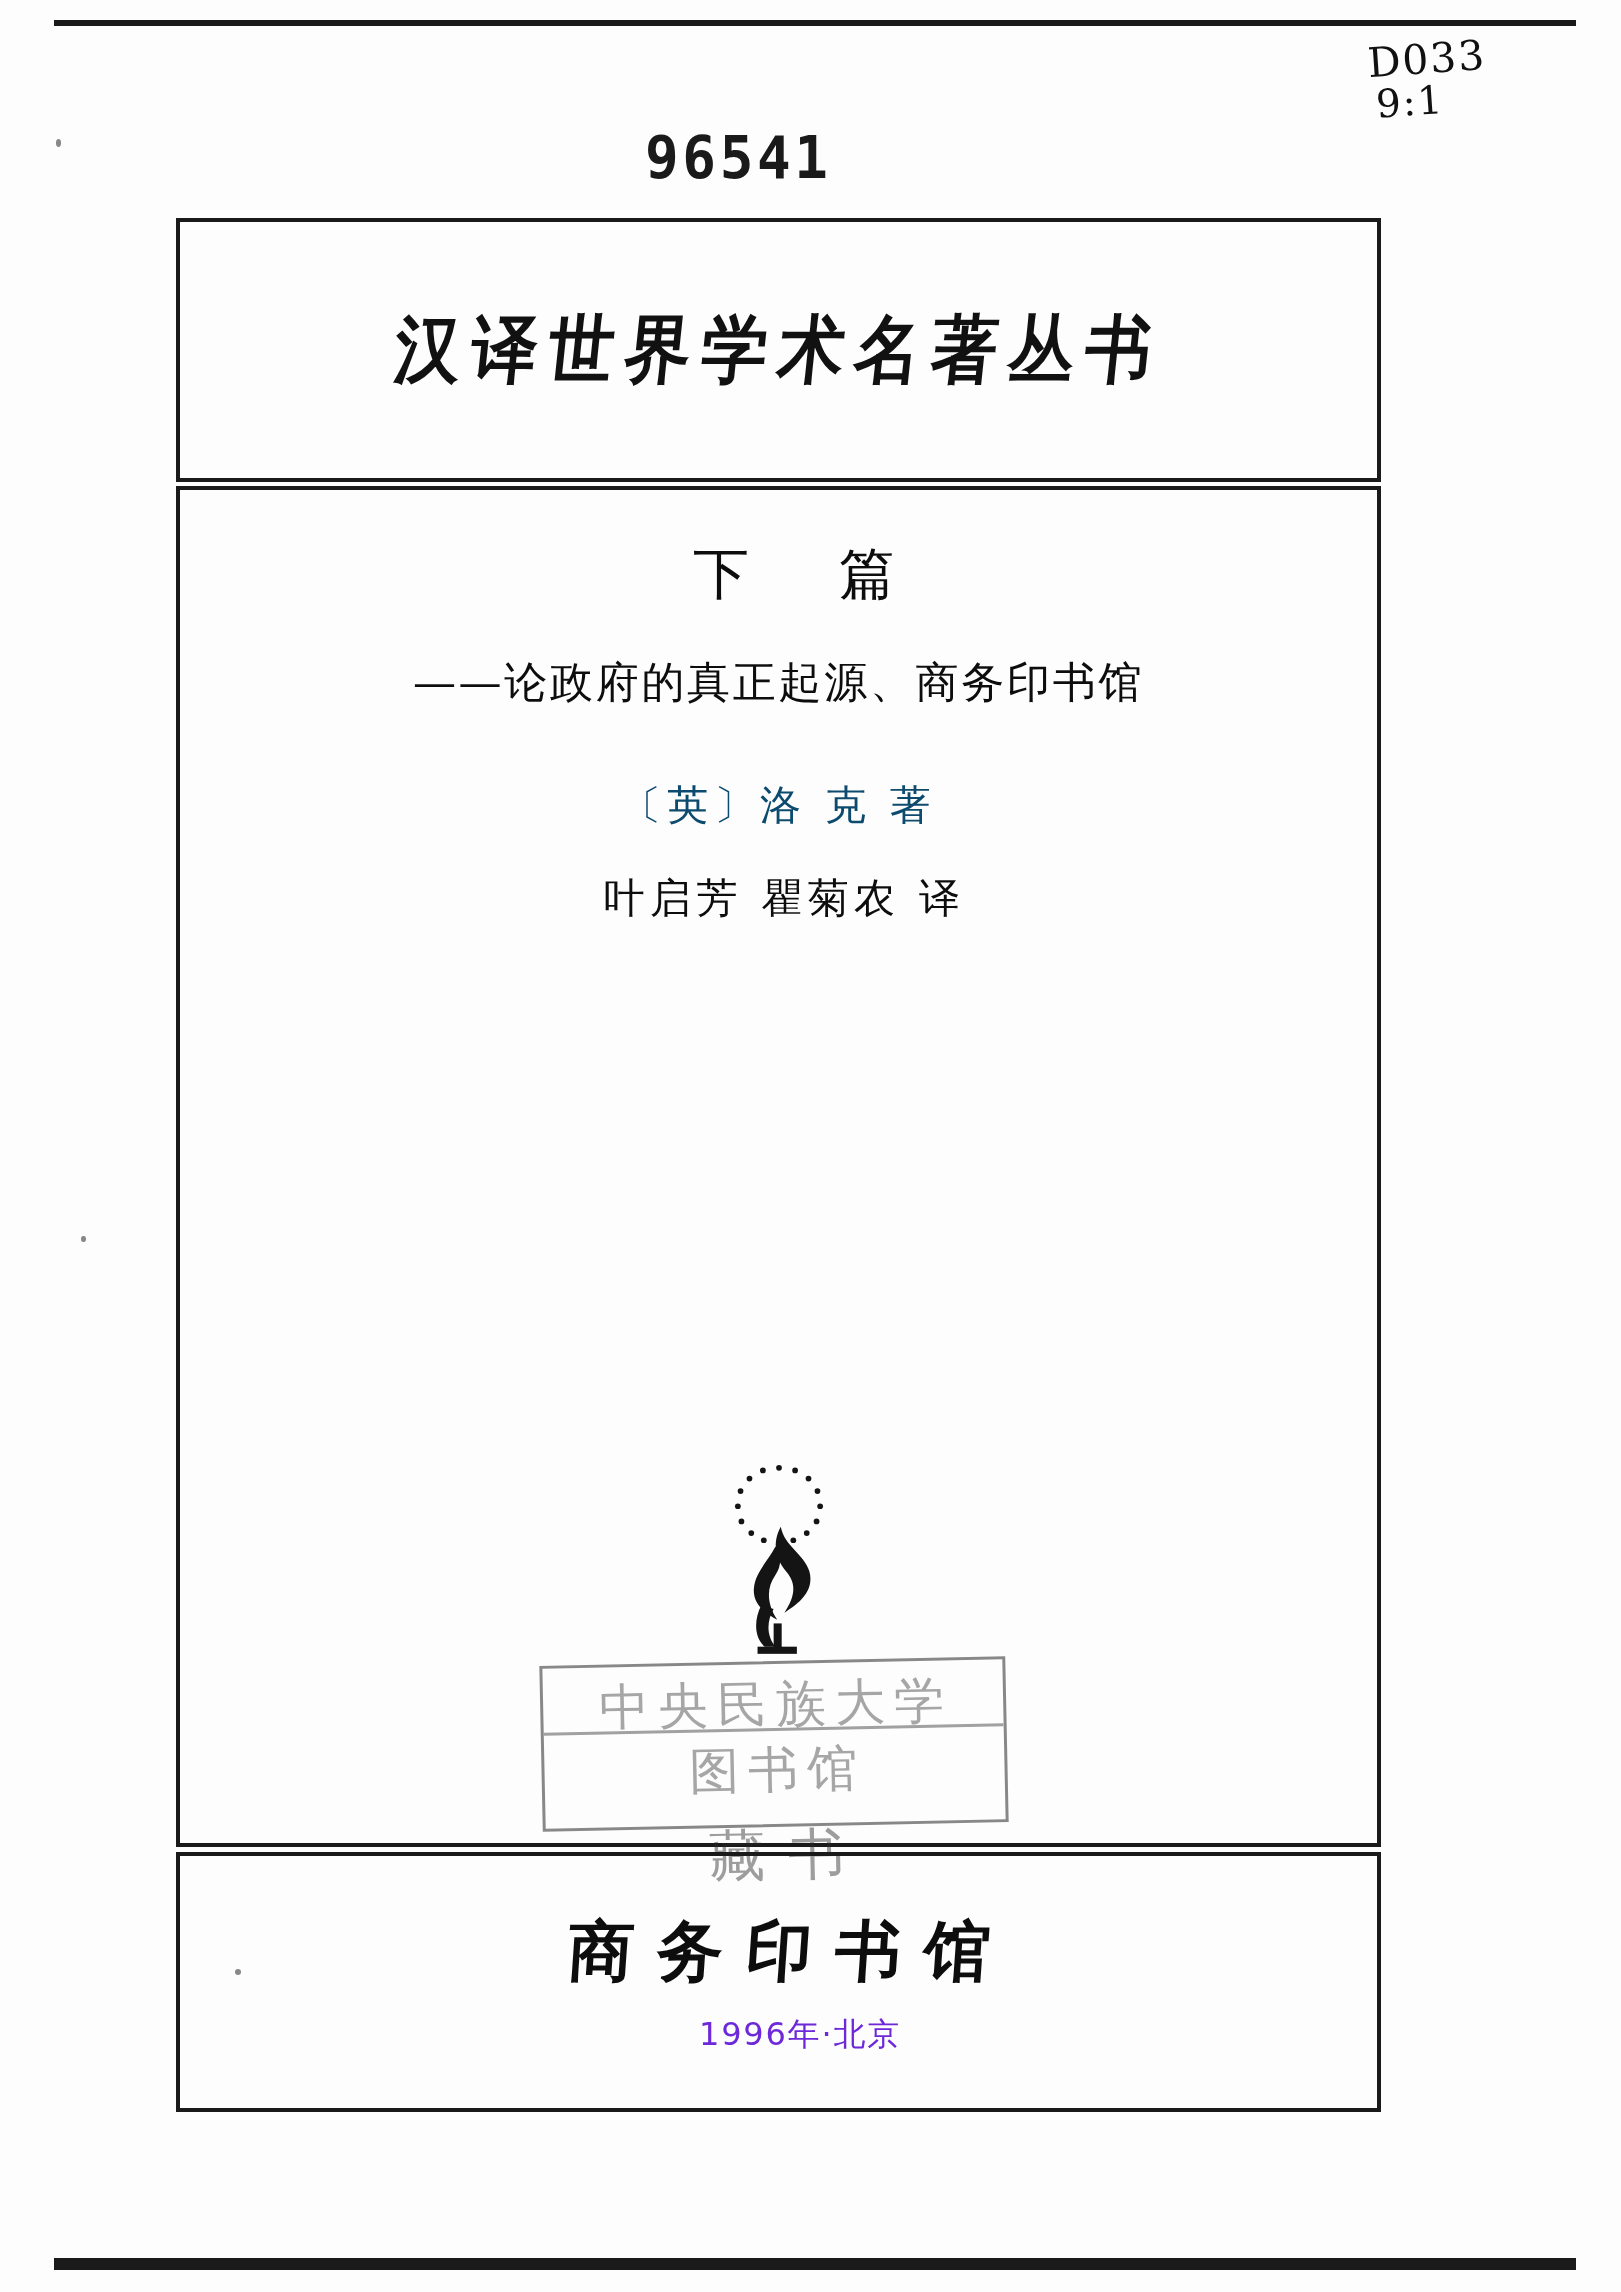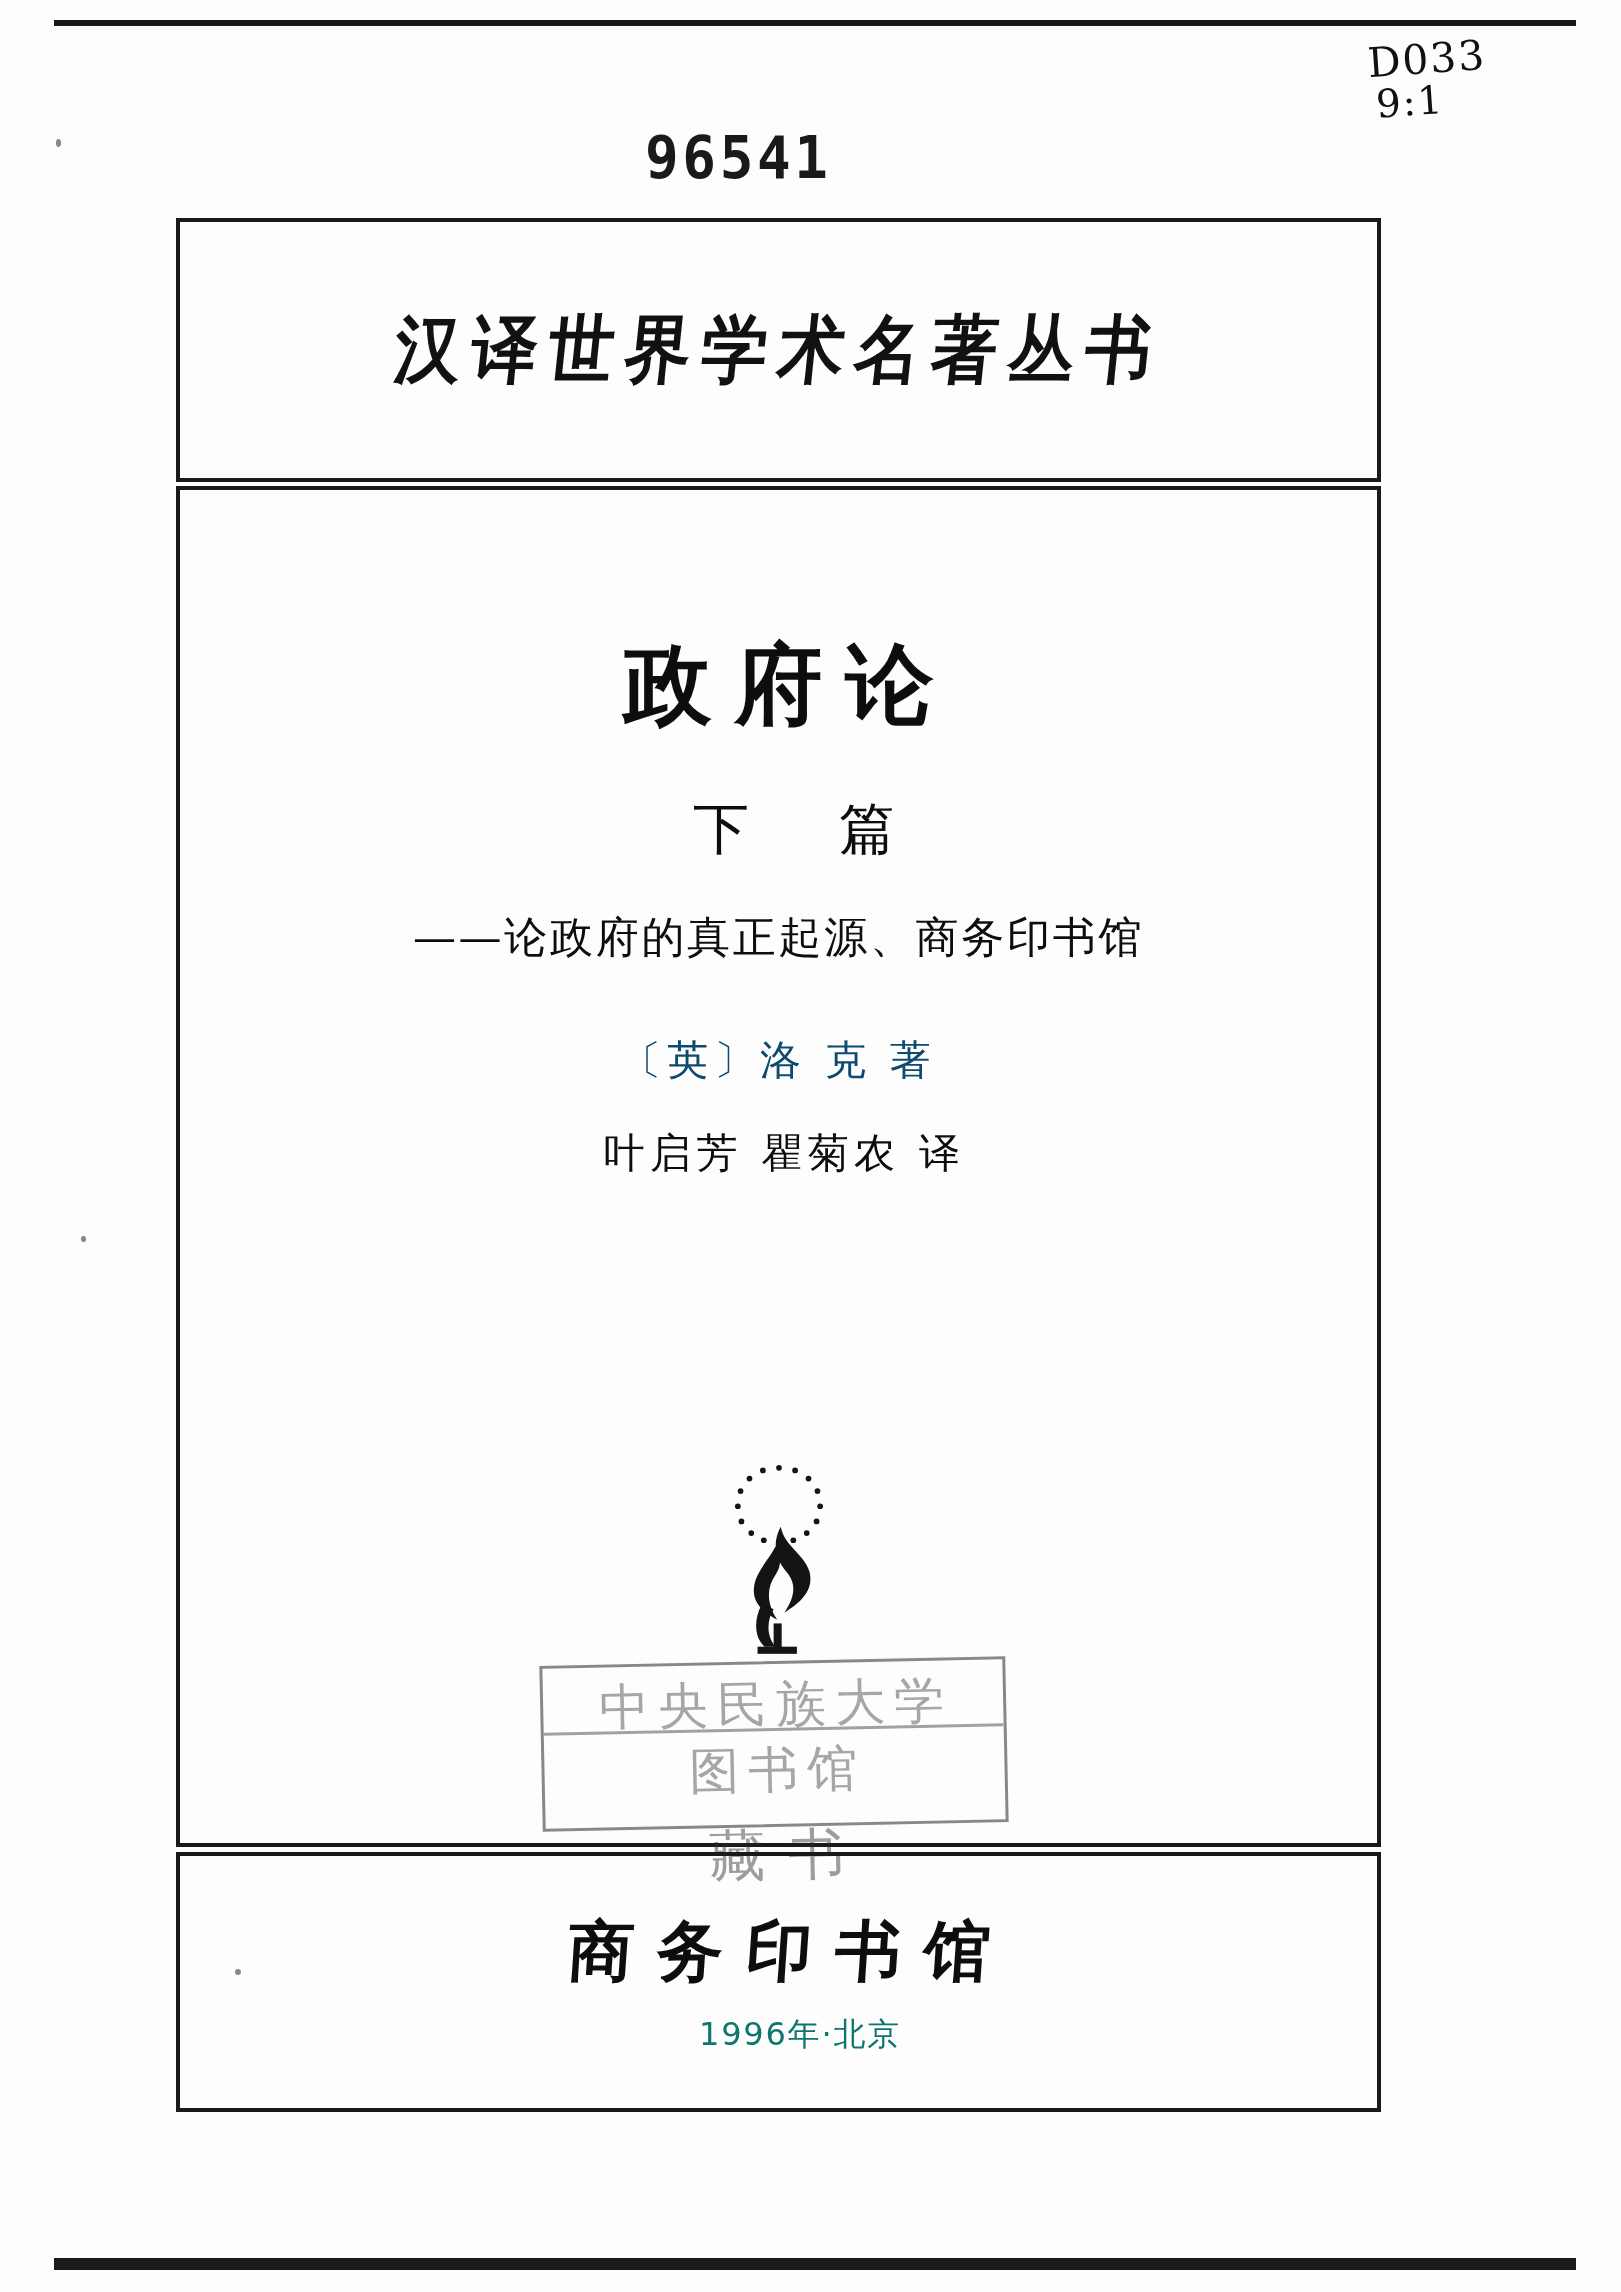--- a/index.html
+++ b/index.html
@@ -233,21 +233,21 @@
     letter-spacing: 23px;
     text-indent: 23px;
     color: #0d0d0d;
     transform: skewX(-4deg);
     margin-bottom: 16px;
   }
   .publisher-date {
     font-family: "DejaVu Sans", sans-serif;
     font-size: 32px;
     letter-spacing: 1.8px;
-    color: #0f766e;
+    color: #6d28d9;
     margin-left: 43px;
   }
 
   
   .speck {
     position: absolute;
     background: #3a3a3a;
     border-radius: 50%;
     opacity: .6;
   }
@@ -264,21 +264,20 @@
   <div class="callnumber">
     <span>D033</span>
     <span class="line2">9:1</span>
   </div>
 
   <div class="series-box">
     <div class="series-title">汉译世界学术名著丛书</div>
   </div>
 
   <div class="main-box">
-    <div class="book-title">政府论</div>
     <div class="book-part">下 篇</div>
     <div class="book-subtitle">——论政府的真正起源、商务印书馆</div>
     <div class="author-line">〔英〕洛 克 著</div>
     <div class="translator-line">叶启芳 瞿菊农 译</div>
 
     <svg class="emblem" viewBox="0 0 180 300">
       <g fill="#141414">
 
         <g>
           <circle cx="90" cy="62" r="3.2"></circle>

